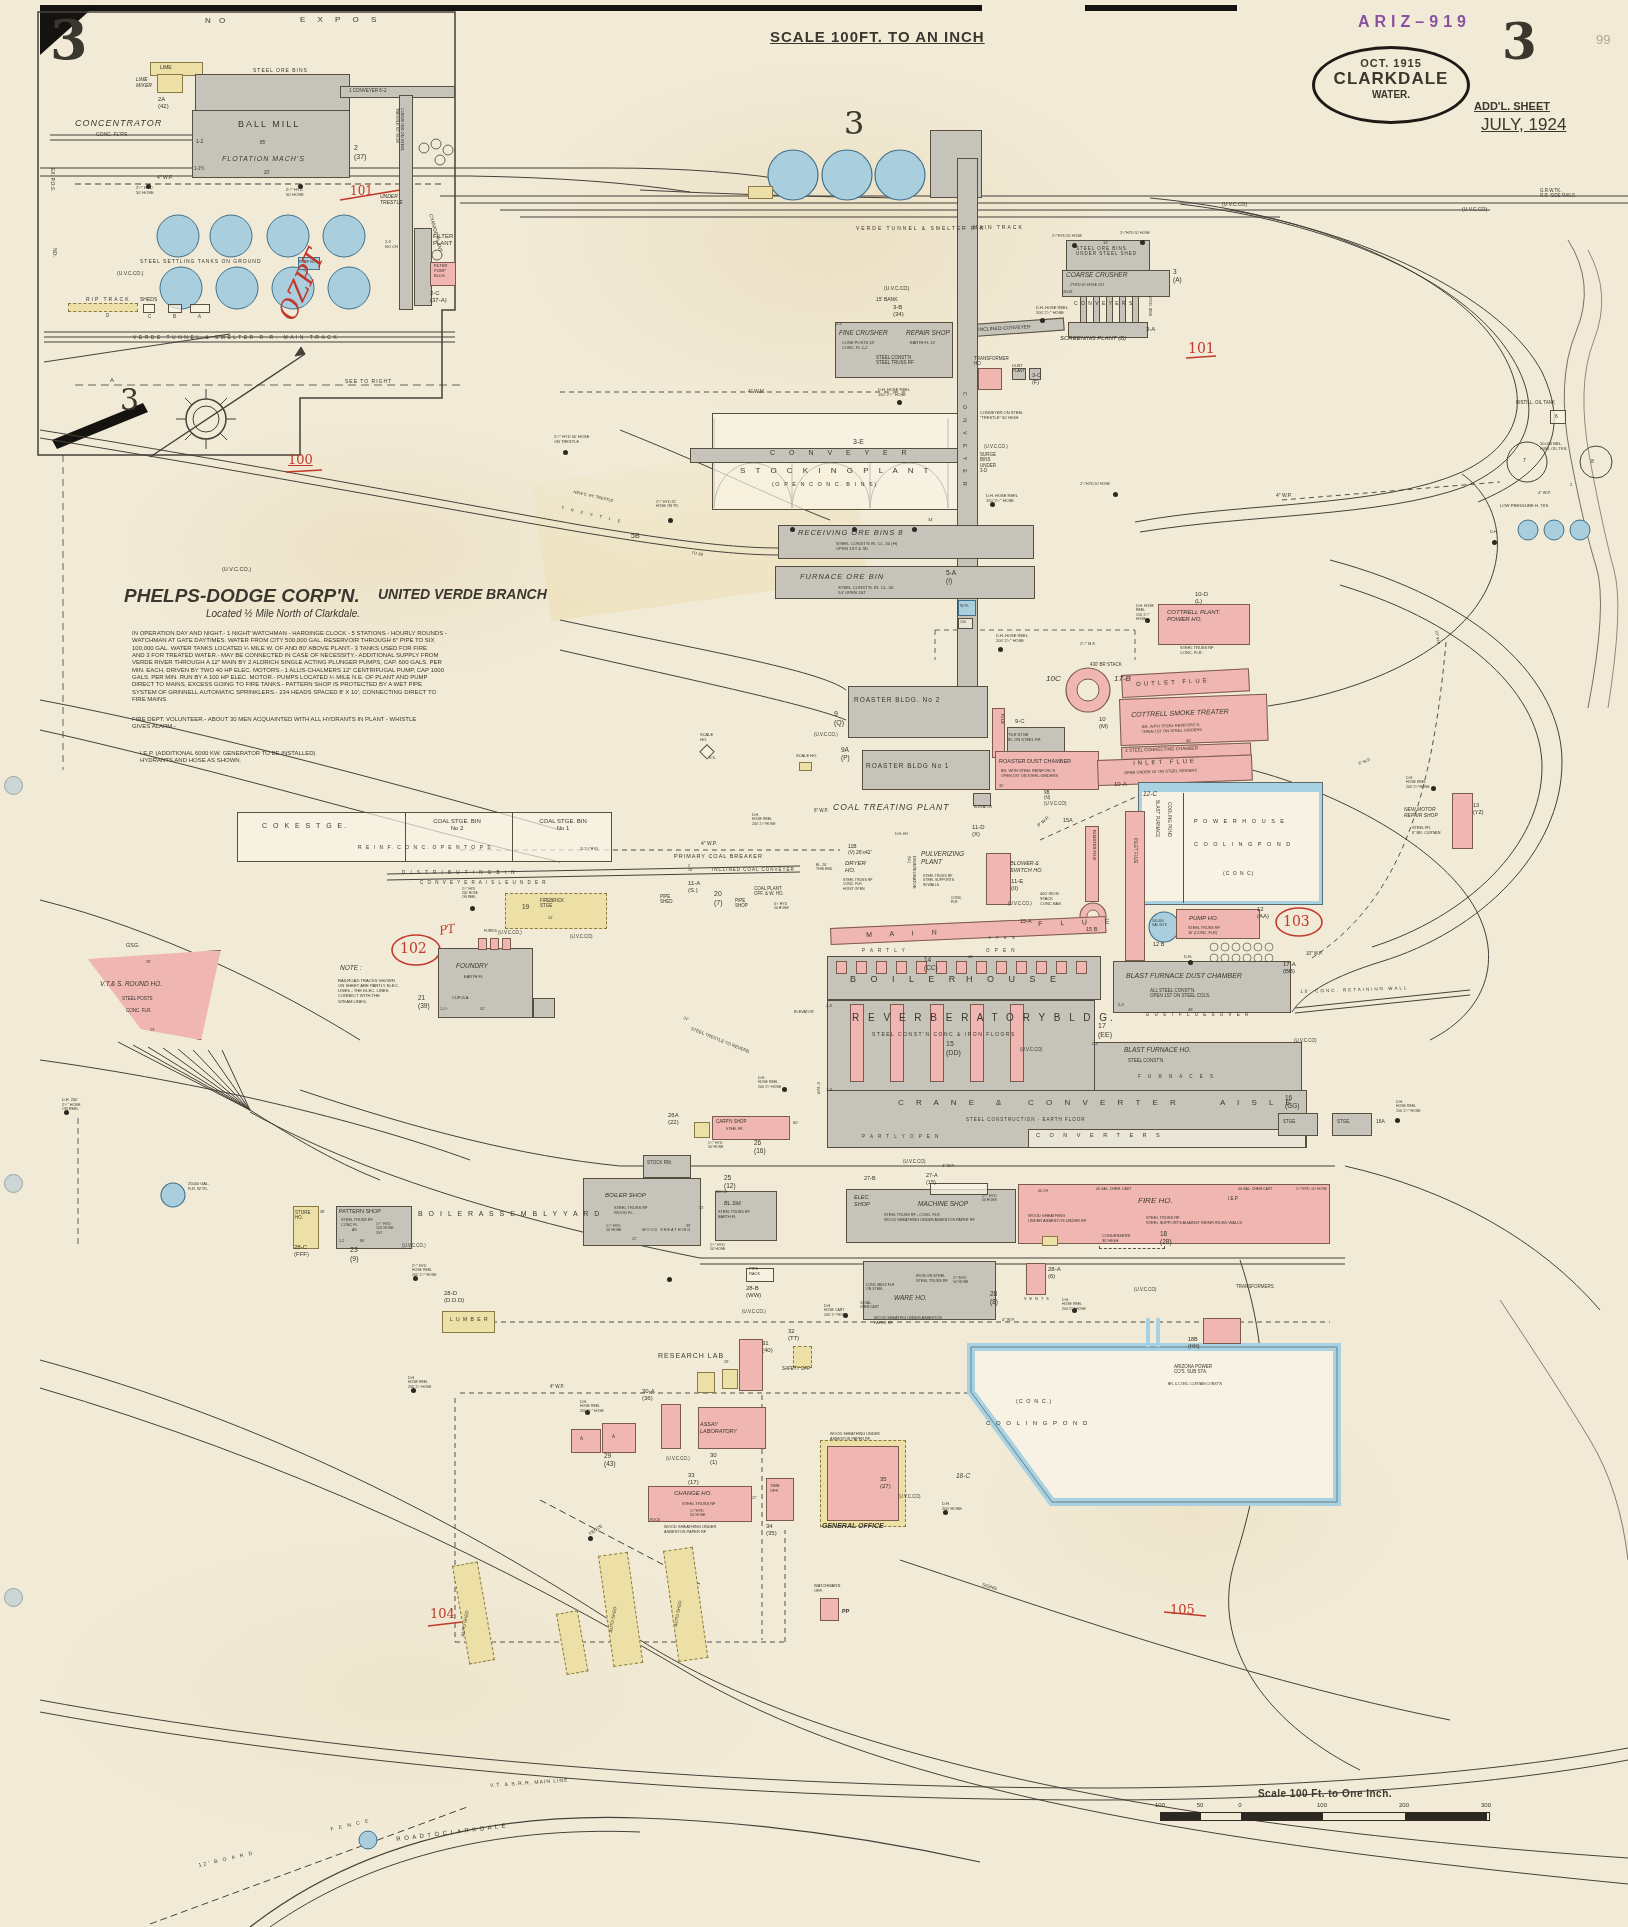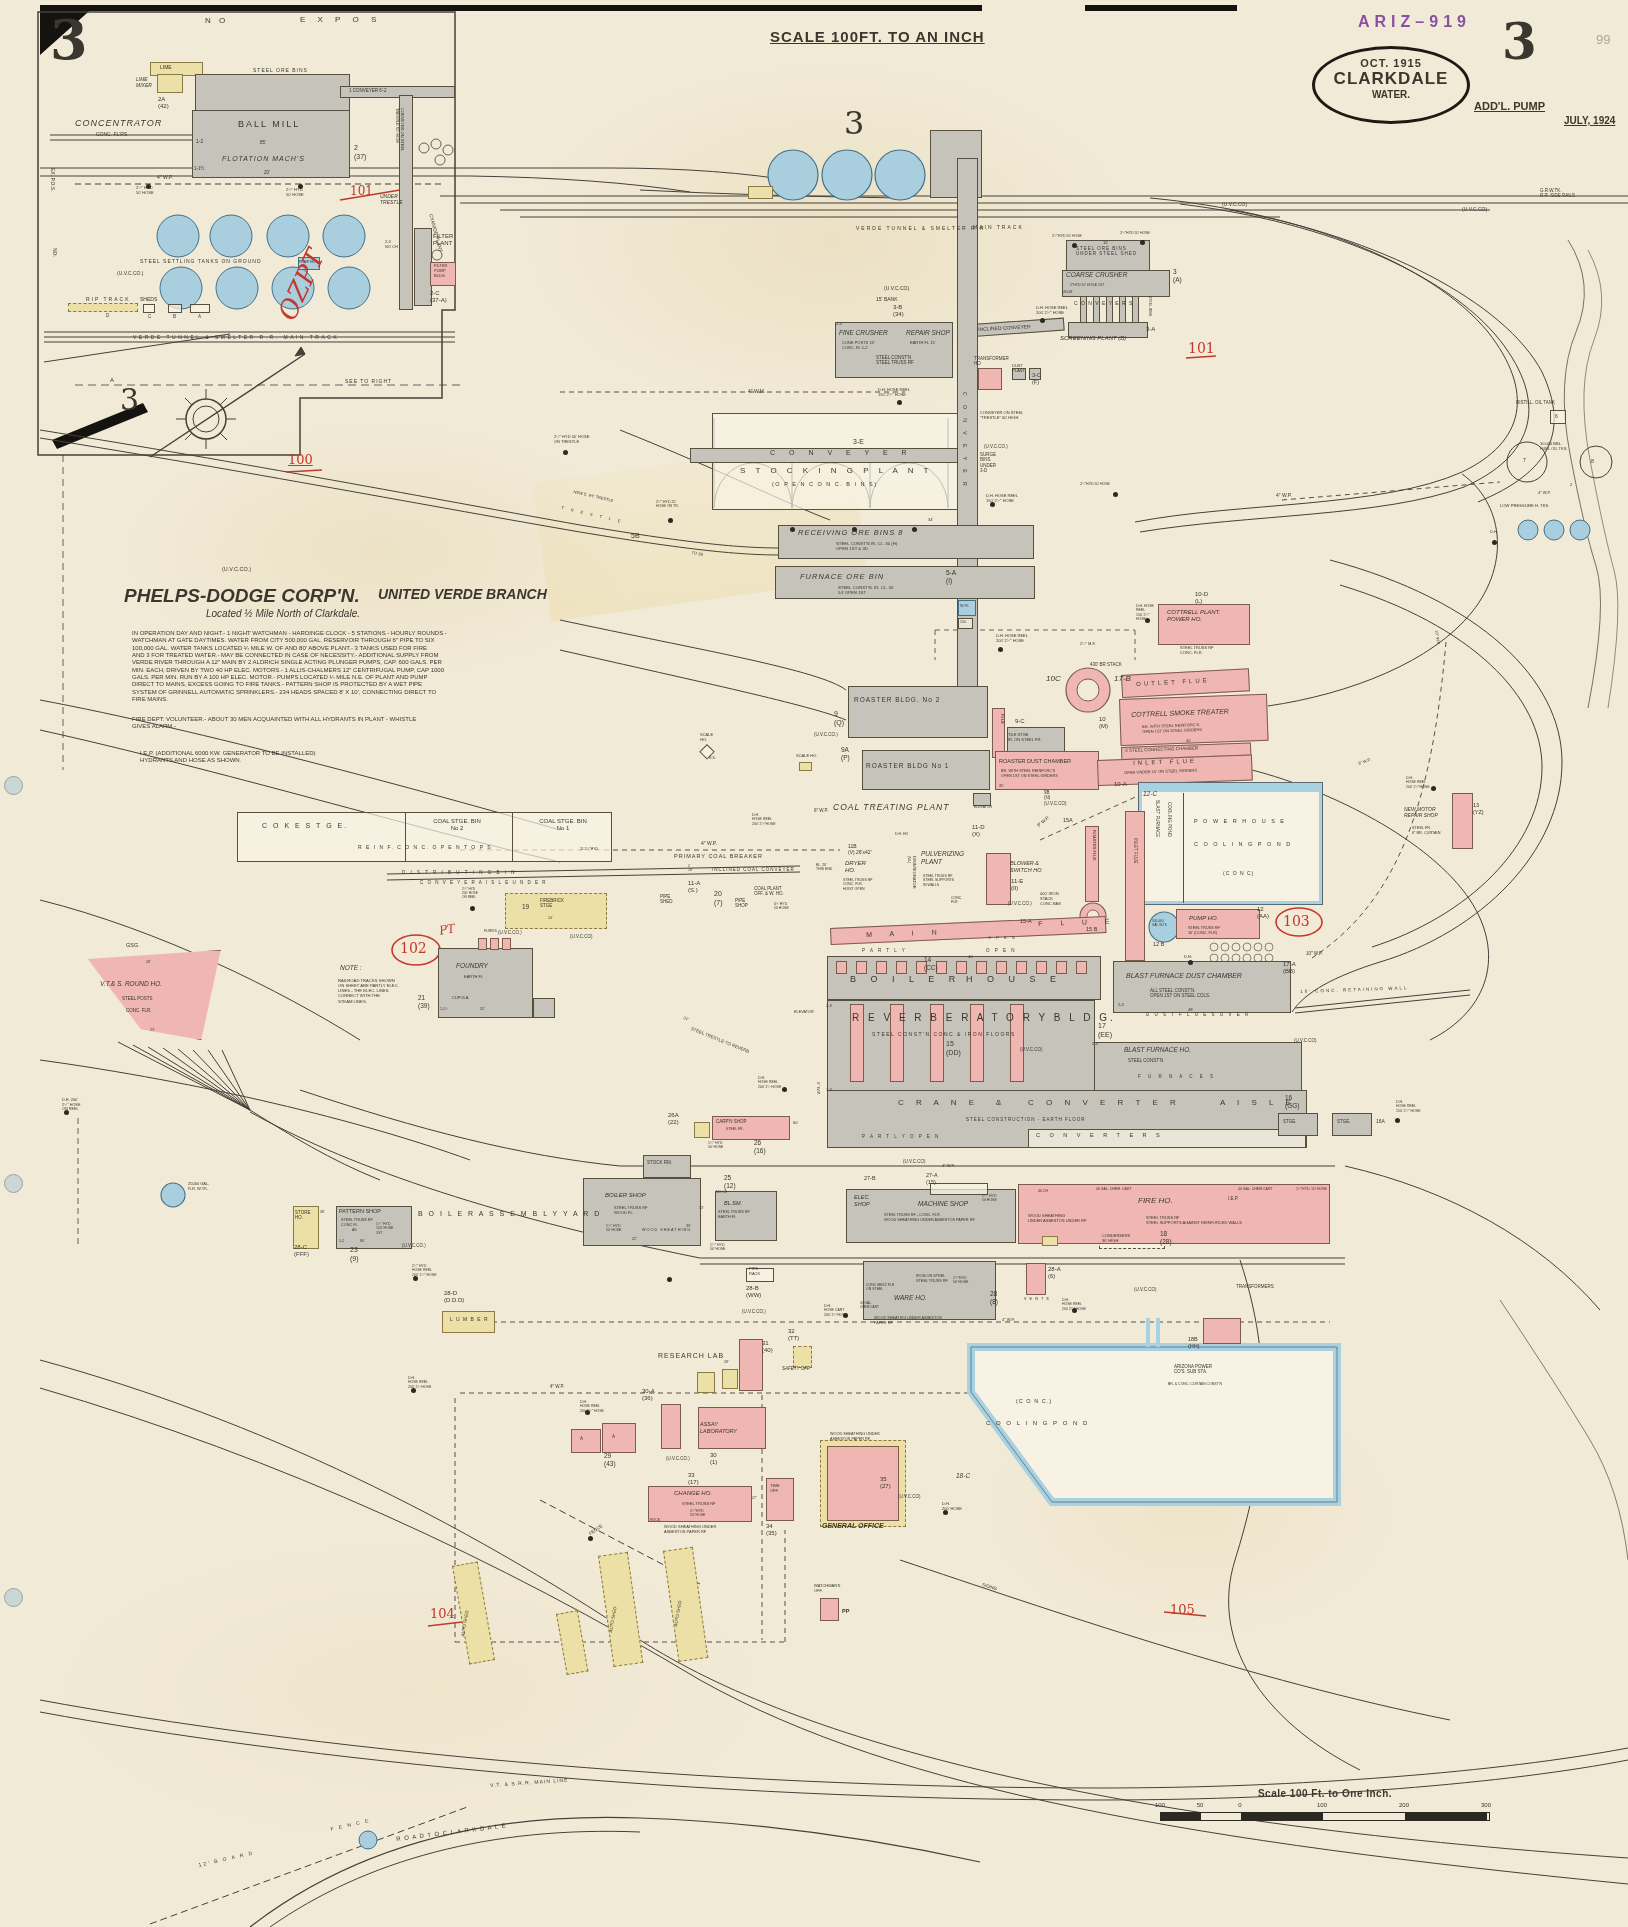--- a/index.html
+++ b/index.html
@@ -289,22 +289,22 @@
   <div class="bignum" style="left:50px;top:8px;font-size:54px;">3</div>
   <div class="lbl" style="left:770px;top:28px;font-size:15px;font-weight:bold;letter-spacing:1px;text-decoration:underline;">SCALE 100FT. TO AN INCH</div>
   <div class="lbl c-purple" style="left:1358px;top:12px;font-size:16px;font-weight:bold;letter-spacing:5px;">ARIZ–919</div>
   <div class="bignum" style="left:1502px;top:12px;font-size:50px;">3</div>
   <div class="lbl c-gray" style="left:1596px;top:32px;font-size:13px;">99</div>
   <div id="oval-stamp">
     <div class="l1">OCT. 1915</div>
     <div class="l2">CLARKDALE</div>
     <div class="l3">WATER.</div>
   </div>
-  <div class="lbl" style="left:1474px;top:100px;font-size:11px;font-weight:bold;text-decoration:underline;">ADD'L. PUMP</div>
-  <div class="lbl" style="left:1564px;top:115px;font-size:10px;font-weight:bold;text-decoration:underline;">JULY, 1924</div>
+  <div class="lbl" style="left:1474px;top:100px;font-size:11px;font-weight:bold;text-decoration:underline;">ADD'L. SHEET</div>
+  <div class="lbl" style="left:1481px;top:115px;font-size:17px;font-weight:normal;text-decoration:underline;">JULY, 1924</div>
 
   <div id="map" style="position:absolute;left:0;top:0;width:100%;height:100%;">
       <div class="bld y" style="left: 150px; top: 62px; width: 53px; height: 14px;"></div>
       <div class="bld y" style="left: 157px; top: 74px; width: 26px; height: 19px;"></div>
       <div class="bld g" style="left: 195px; top: 74px; width: 155px; height: 38px;"></div>
       <div class="bld g" style="left: 192px; top: 110px; width: 158px; height: 68px;"></div>
       <div class="bld g" style="left: 340px; top: 86px; width: 115px; height: 12px;"></div>
       <div class="bld g" style="left: 399px; top: 95px; width: 14px; height: 215px;"></div>
       <div class="bld g" style="left: 414px; top: 228px; width: 18px; height: 78px;"></div>
       <div class="bld p" style="left: 430px; top: 262px; width: 26px; height: 24px;"></div>

